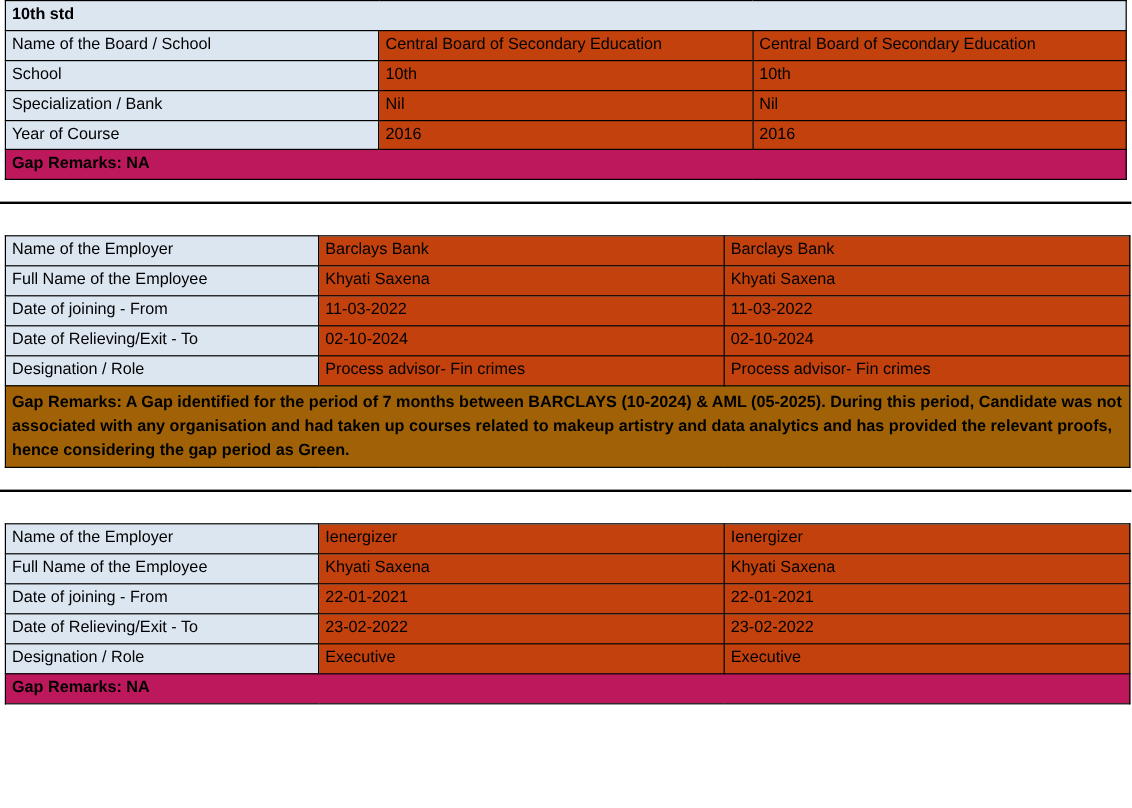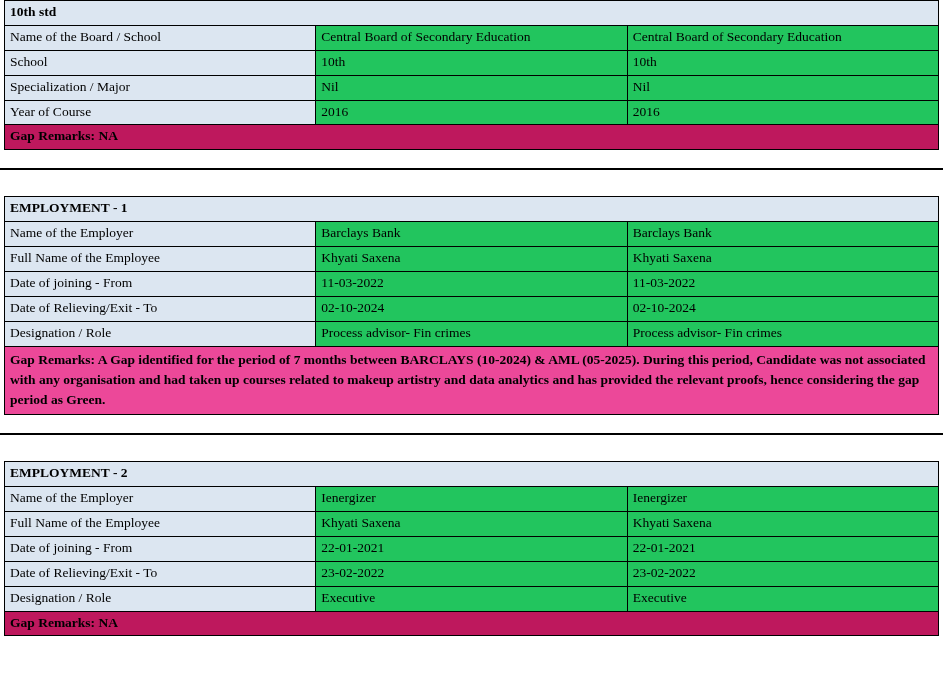--- a/index.html
+++ b/index.html
@@ -13,21 +13,20 @@
     font-family: "Liberation Sans", sans-serif;
     font-size: 13.5px;
     color: #000000;
     overflow: hidden;
   }
   .page {
     width: 817px;
     height: 673px;
     position: relative;
     box-sizing: border-box;
-    font-family: Liberation Serif, serif;
   }
   .section {
     width: 935px;
     margin: 0 4px;
     border-collapse: collapse;
     table-layout: fixed;
   }
   .section td {
     border: 1px solid #000000;
     padding: 3px 5px 4px 5px;
@@ -38,29 +37,29 @@
   .hdr td {
     background: #dce6f1;
     font-weight: bold;
   }
   .label-cell {
     background: #dce6f1;
     width: 250px;
     margin-left: 12px;
   }
   .val-cell {
-    background: #22c55e;
+    background: #c2410c;
     width: 327px;
   }
   .remark td {
     background: #be185d;
     font-weight: bold;
   }
   .remark-long td {
-    background: #ec4899;
+    background: #a16207;
     font-weight: bold;
     line-height: 1.5;
   }
   .rule {
     border-top: 2px solid #000000;
     margin: 0;
     width: 943px;
     height: 0;
   }
   .gap-block {
@@ -84,44 +83,41 @@
       <td class="label-cell">Name of the Board / School</td>
       <td class="val-cell">Central Board of Secondary Education</td>
       <td class="val-cell">Central Board of Secondary Education</td>
     </tr>
     <tr>
       <td class="label-cell">School</td>
       <td class="val-cell">10th</td>
       <td class="val-cell">10th</td>
     </tr>
     <tr>
-      <td class="label-cell">Specialization / Major</td>
+      <td class="label-cell">Specialization / Bank</td>
       <td class="val-cell">Nil</td>
       <td class="val-cell">Nil</td>
     </tr>
     <tr>
       <td class="label-cell">Year of Course</td>
       <td class="val-cell">2016</td>
       <td class="val-cell">2016</td>
     </tr>
     <tr class="remark">
       <td colspan="3">Gap Remarks: NA</td>
     </tr>
   </tbody>
     </table>
 
   <div class="gap-block"></div>
   <div class="rule"></div>
   <div class="gap-block-lg"></div>
 
   <table class="section">
     <tbody>
-        <tr class="hdr">
-      <td colspan="3">EMPLOYMENT - 1</td>
-    </tr>
     <tr>
       <td class="label-cell">Name of the Employer</td>
       <td class="val-cell">Barclays Bank</td>
       <td class="val-cell">Barclays Bank</td>
     </tr>
     <tr>
       <td class="label-cell">Full Name of the Employee</td>
       <td class="val-cell">Khyati Saxena</td>
       <td class="val-cell">Khyati Saxena</td>
     </tr>
@@ -145,23 +141,20 @@
     </tr>
   </tbody>
     </table>
 
   <div class="gap-block"></div>
   <div class="rule"></div>
   <div class="gap-block-lg"></div>
 
   <table class="section">
     <tbody>
-        <tr class="hdr">
-      <td colspan="3">EMPLOYMENT - 2</td>
-    </tr>
     <tr>
       <td class="label-cell">Name of the Employer</td>
       <td class="val-cell">Ienergizer</td>
       <td class="val-cell">Ienergizer</td>
     </tr>
     <tr>
       <td class="label-cell">Full Name of the Employee</td>
       <td class="val-cell">Khyati Saxena</td>
       <td class="val-cell">Khyati Saxena</td>
     </tr>

